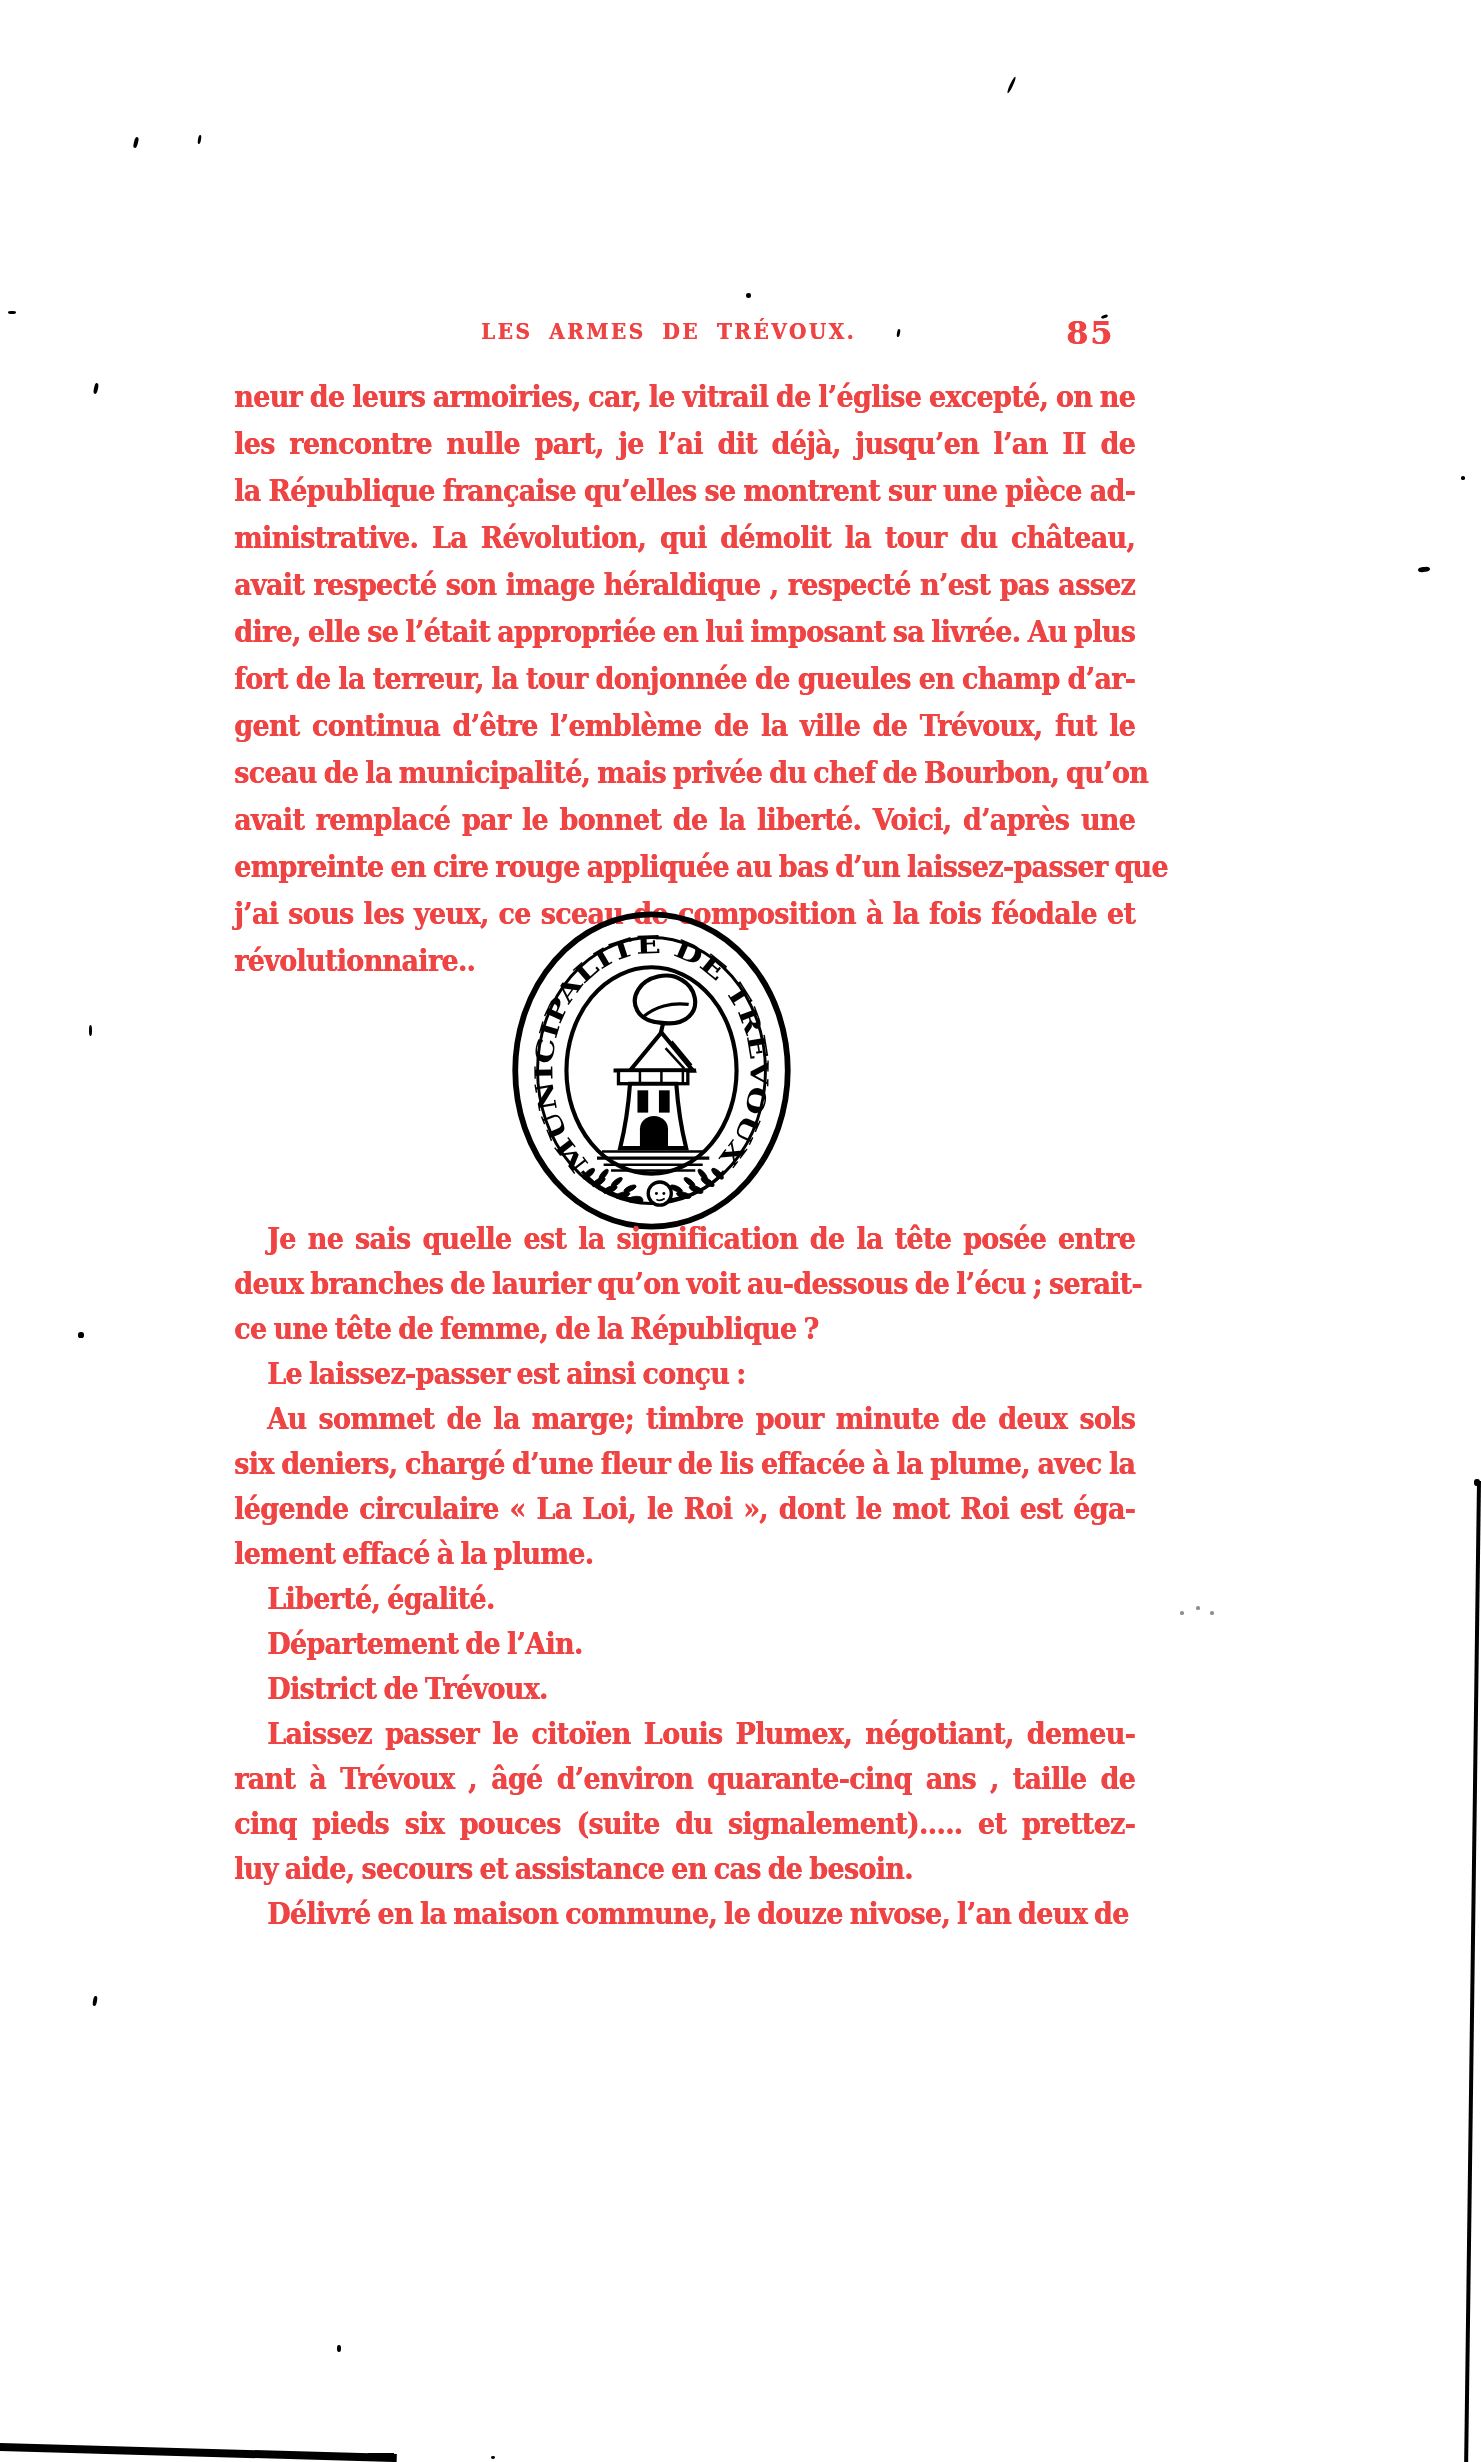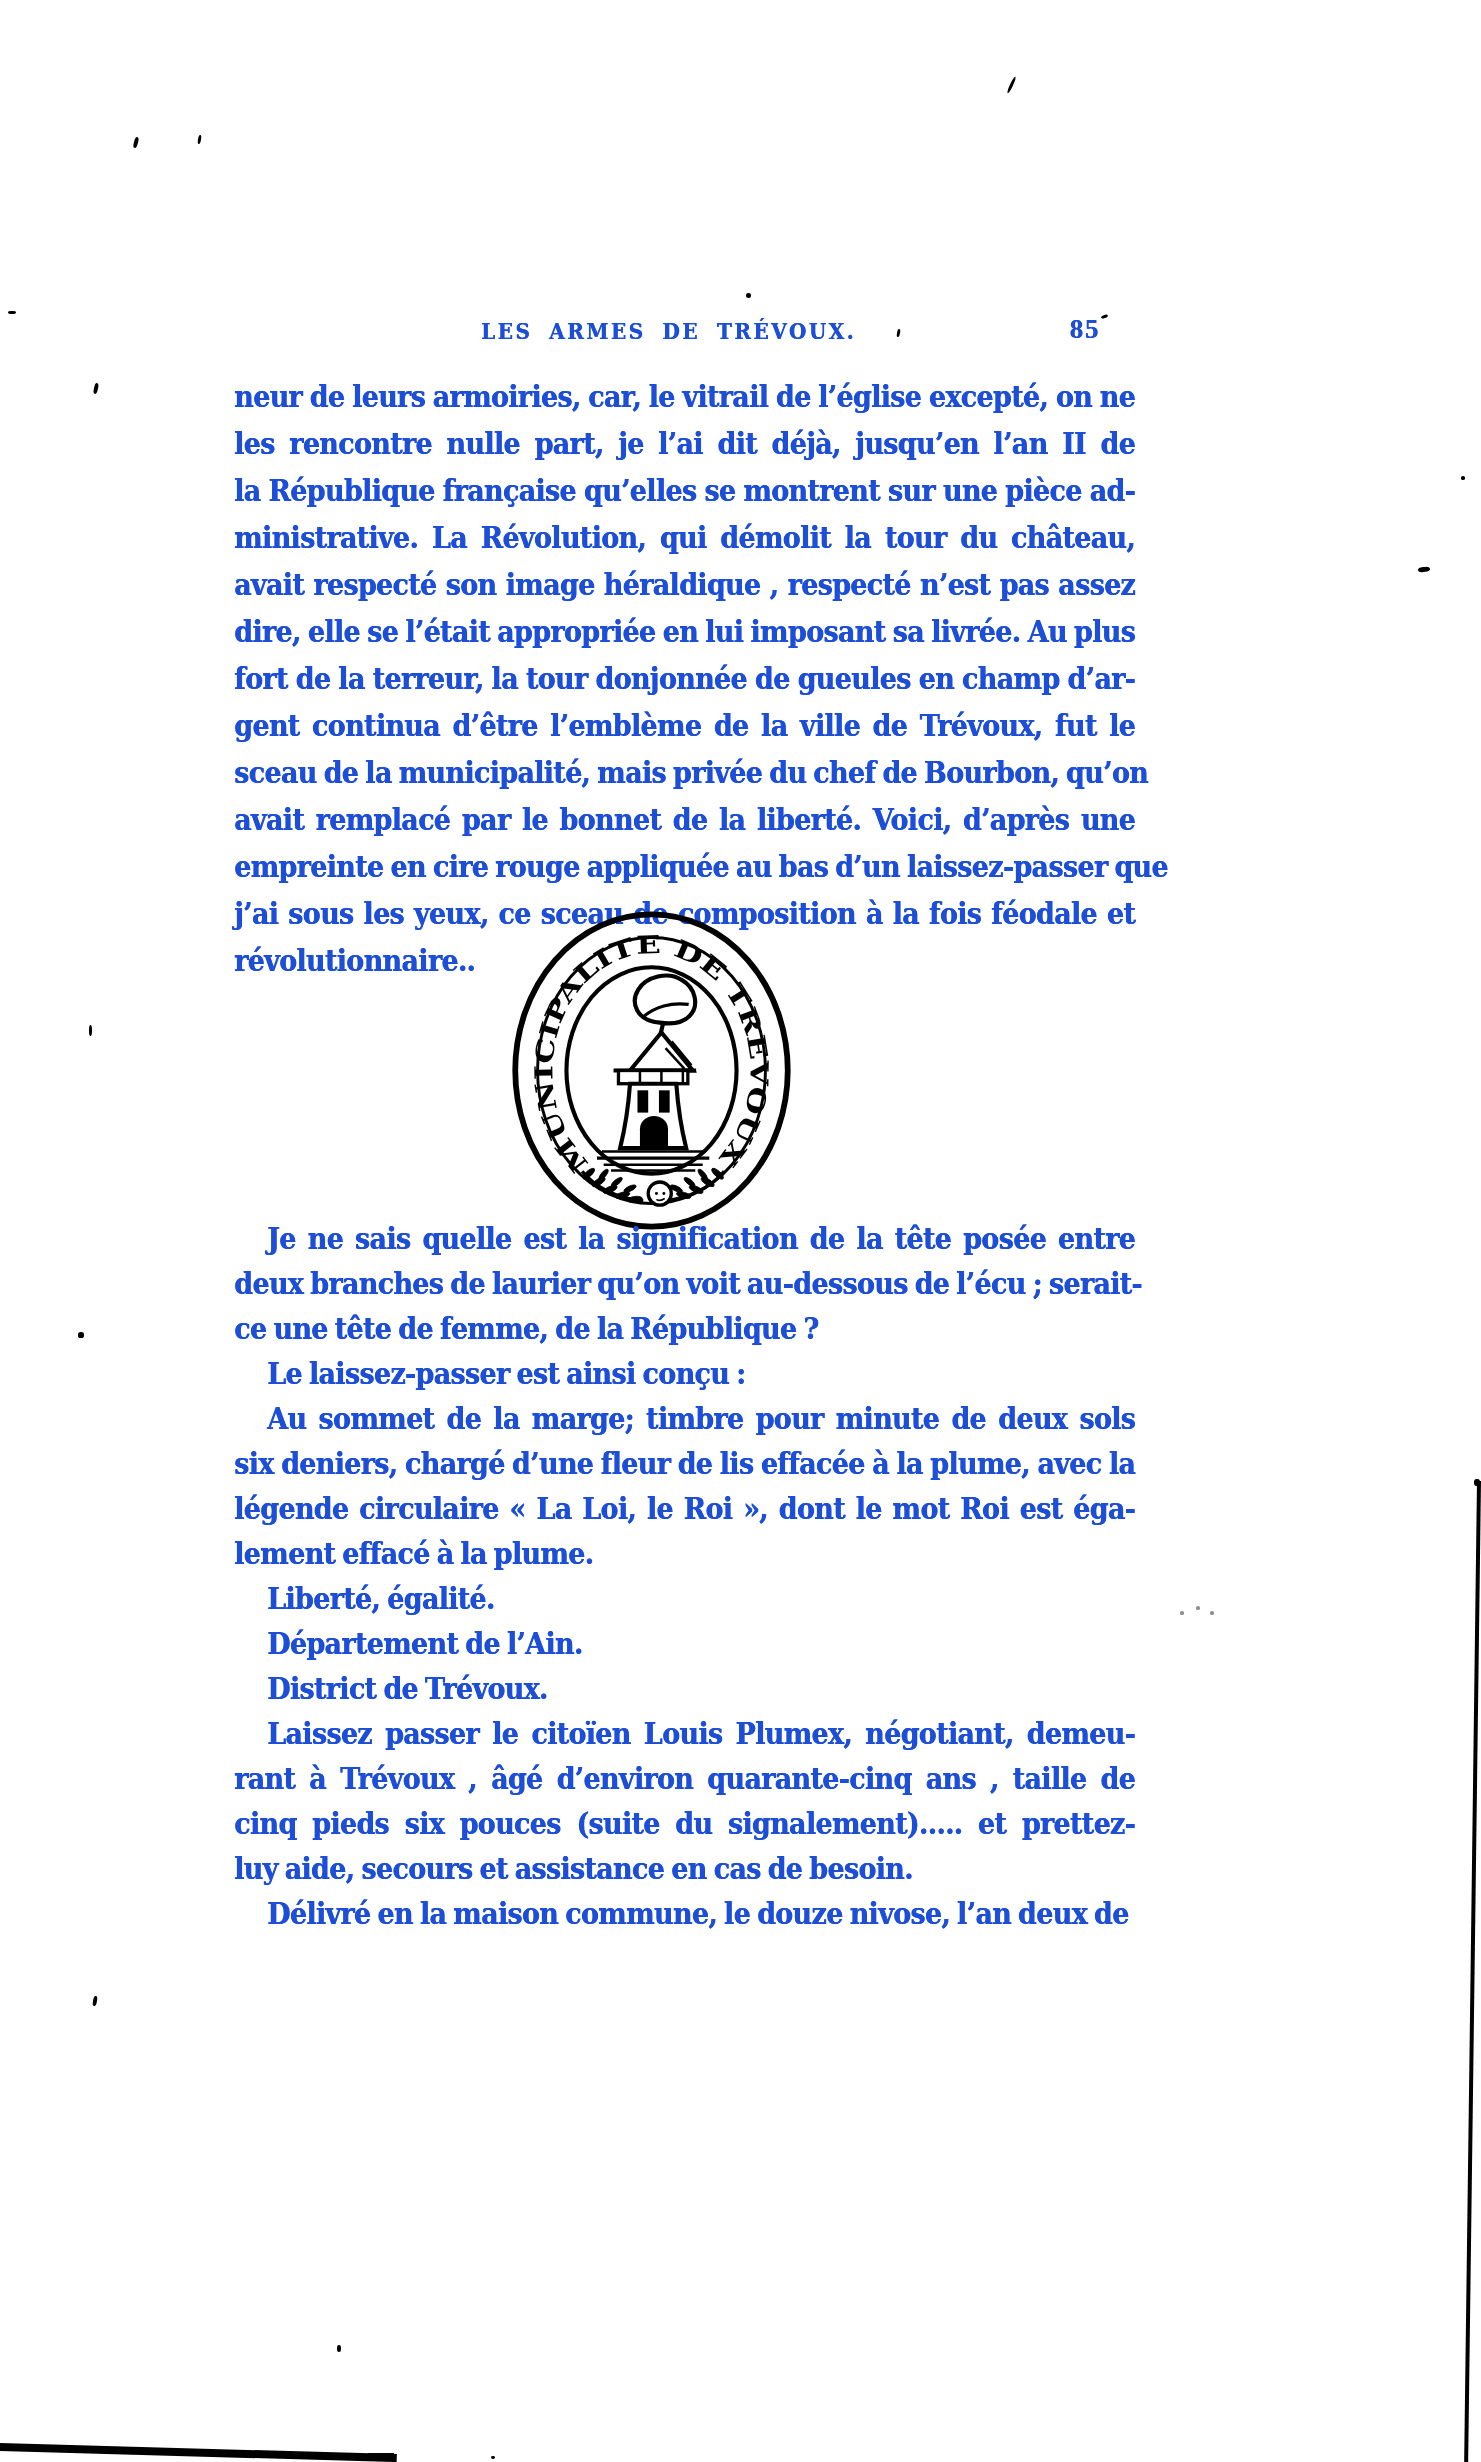--- a/index.html
+++ b/index.html
@@ -1,37 +1,36 @@
 <!DOCTYPE html>
 <html style="font-size:13.2px"><head>
 <meta charset="utf-8">
 <style>
   html,body{margin:0;padding:0;background:#e8e8e8;}
   .page{
     position:relative;
     width:1482px;height:2462px;
     background:#ffffff;
-    color:#1d4ed8;
+    color:#ef4444;
     font-family:"DejaVu Serif", serif;
     overflow:hidden;
   }
   
   .header-row{position:absolute;left:218px;top:319px;width:901px;height:38px;}
   .running-title{
     display:block;text-align:center;
     font-size:20px;font-weight:bold;
     letter-spacing:2.5px;word-spacing:7.4px;
     transform:scaleY(1.1);
     text-shadow:0.4px 0 0 currentColor;
   }
   .page-number{
-    position:absolute;right:19px;top:-5px;
-    font-size:27px;font-weight:bold;letter-spacing:1.7px;
+    position:absolute;right:5px;top:-5px;
+    font-size:32px;font-weight:bold;letter-spacing:1.7px;
     text-shadow:0.4px 0 0 currentColor;
-    font-family:Liberation Serif, serif;
   }
   
   .textblock{position:absolute;left:218px;width:901px;margin-left:16px;}
   #paragraphs-top{top:373px;}
   #paragraphs-bottom{top:1216px;}
   .line{
     font-size:27px;font-weight:bold;
     letter-spacing:-0.7px;word-spacing:-1.7px;
     height:47px;line-height:47px;
     text-align:justify;text-align-last:justify;

